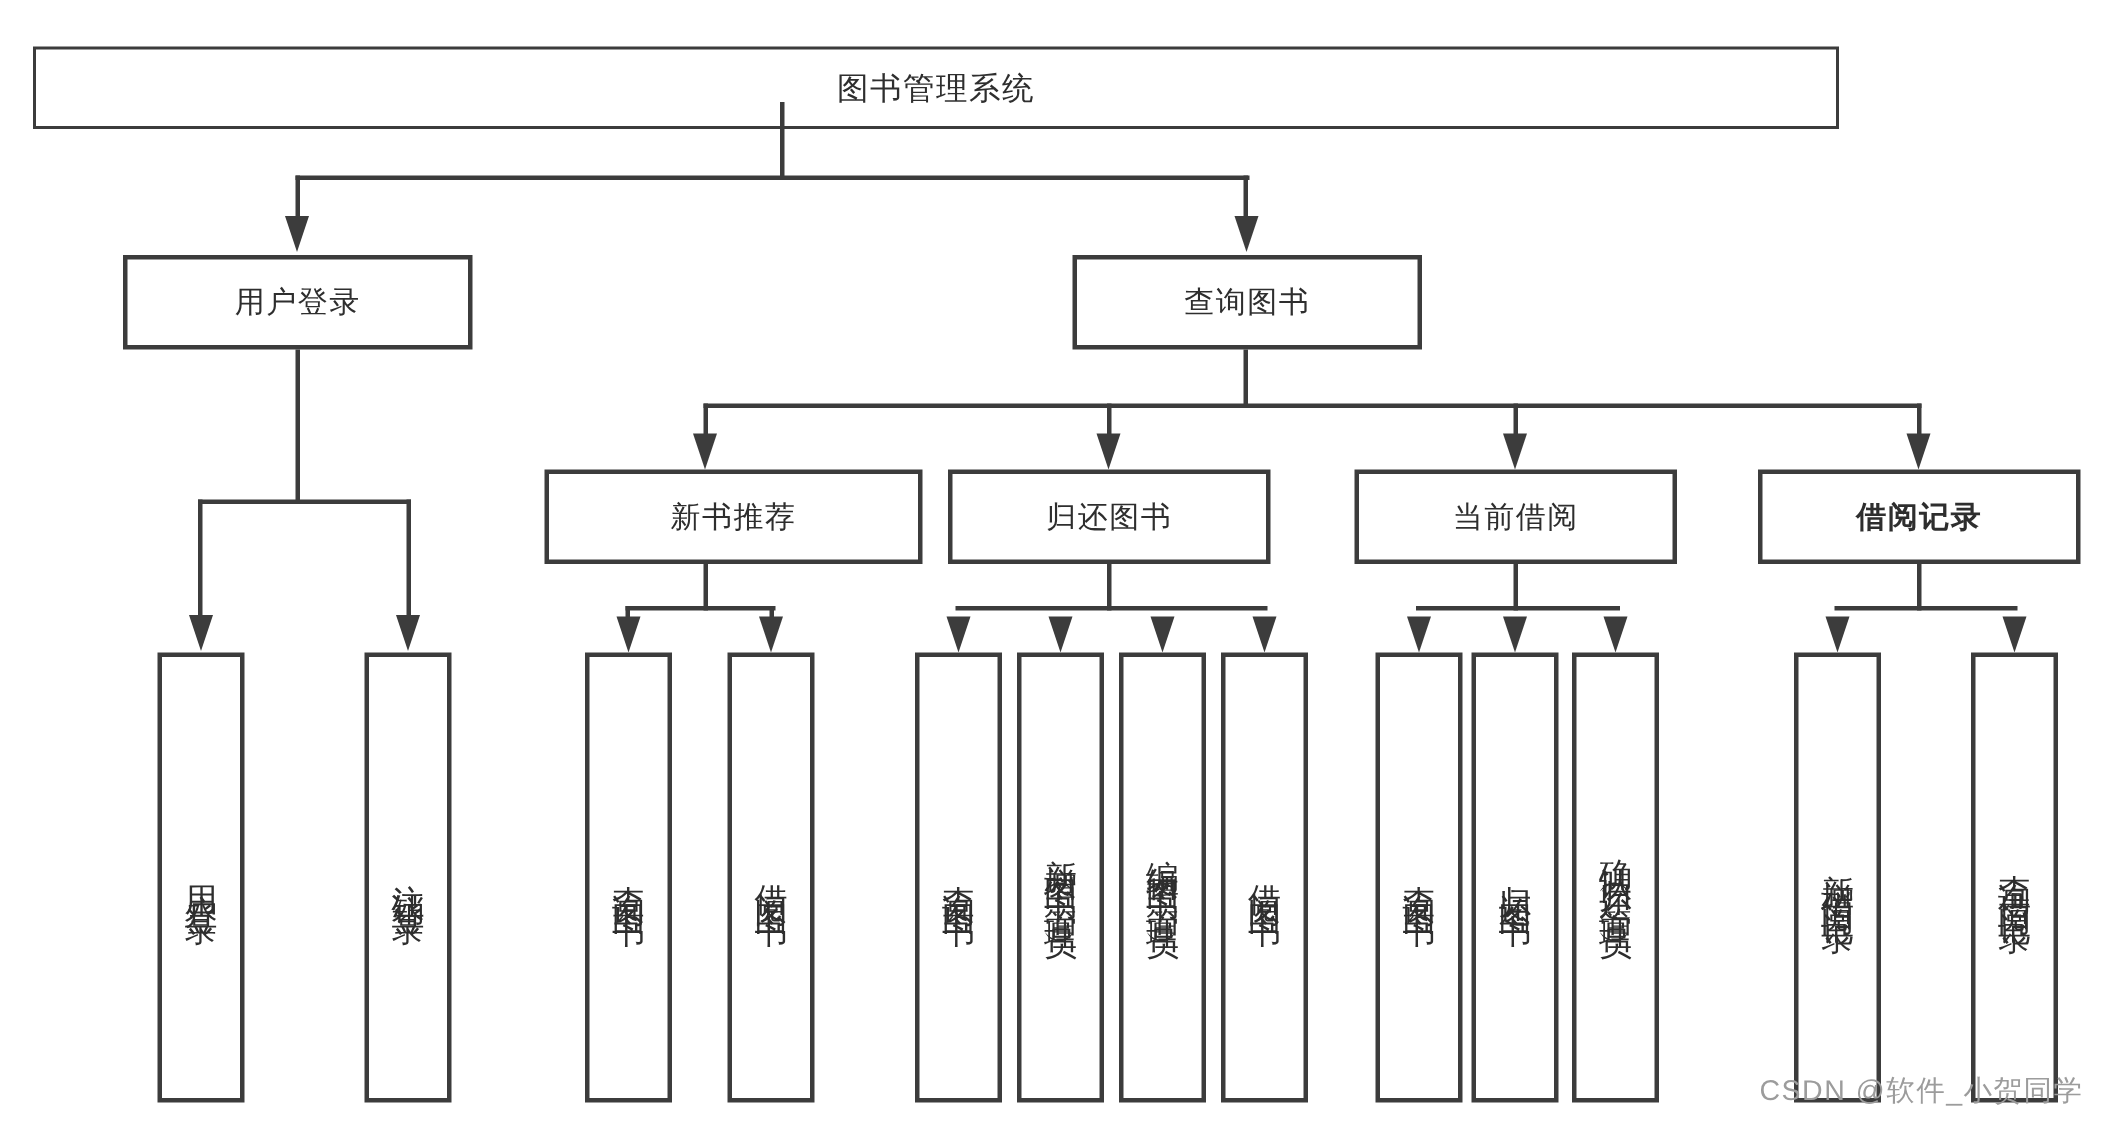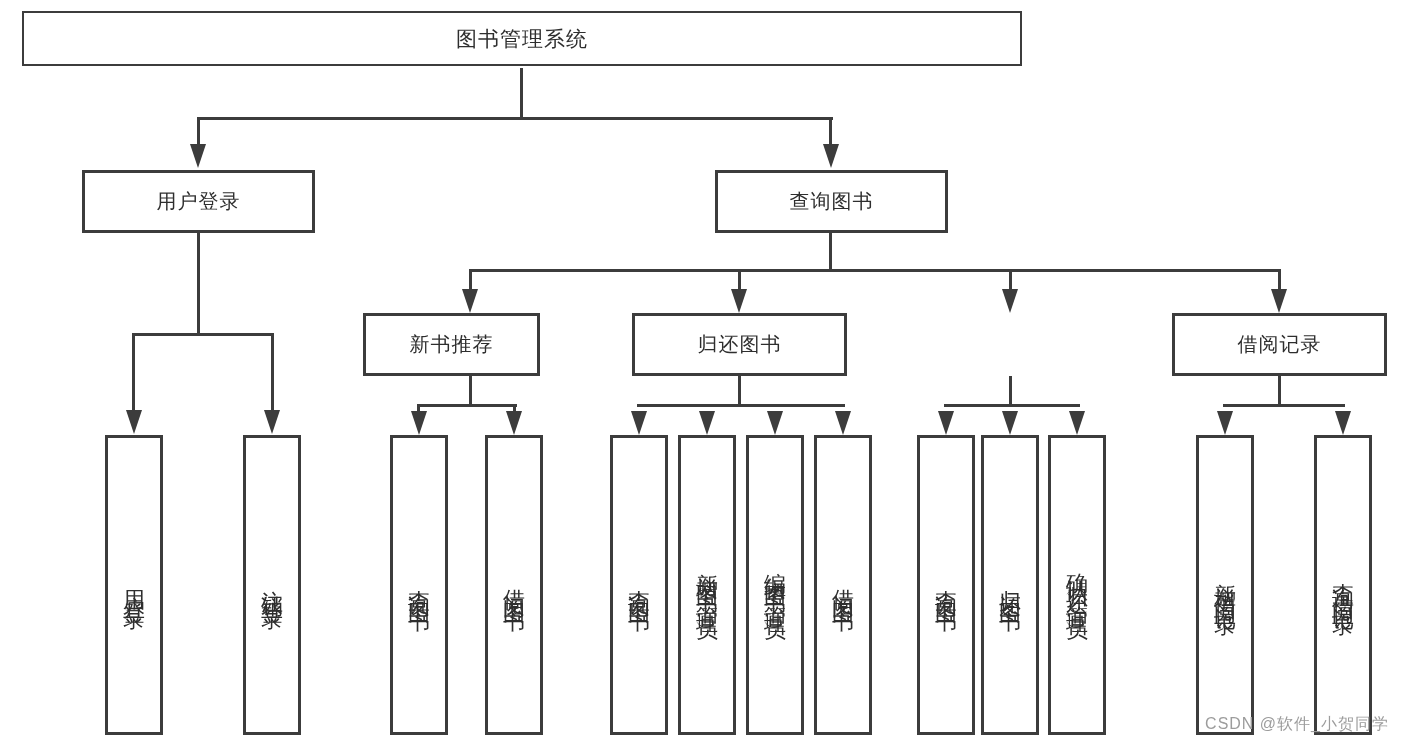--- a/index.html
+++ b/index.html
@@ -39,32 +39,32 @@
   .vline{position:absolute;width:3px;background:var(--line);}
   .arrow{
     position:absolute;width:0;height:0;
     border-left:8px solid transparent;
     border-right:8px solid transparent;
     border-top:24px solid var(--line);
   }
   .watermark{
     position:absolute;
     top:714px;right:16px;
-    font-size:16px;
+    font-size:19px;
     color:var(--watermark);
     letter-spacing:1px;
     white-space:nowrap;
   }
 </style>
 </head>
 <body>
 
 <div class="canvas">
 
-  <div class="box root-box" style="left:22px;top:11px;width:1000px;height:55px;">图书管理系统</div>
+  <div class="box root-box" style="left:22px;top:31px;width:1204px;height:55px;">图书管理系统</div>
 
   <div class="vline" style="left:520px;top:68px;height:51px;"></div>
   <div class="hline" style="left:197px;top:117px;width:636px;"></div>
   <div class="vline" style="left:197px;top:117px;height:28px;"></div>
   <div class="arrow" style="left:190px;top:144px;"></div>
   <div class="vline" style="left:829px;top:117px;height:28px;"></div>
   <div class="arrow" style="left:823px;top:144px;"></div>
 
   <div class="box" style="left:82px;top:170px;width:233px;height:63px;">用户登录</div>
   <div class="box" style="left:715px;top:170px;width:233px;height:63px;">查询图书</div>
@@ -80,23 +80,24 @@
   <div class="hline" style="left:469px;top:269px;width:812px;"></div>
   <div class="vline" style="left:469px;top:269px;height:21px;"></div>
   <div class="arrow" style="left:462px;top:289px;"></div>
   <div class="vline" style="left:738px;top:269px;height:21px;"></div>
   <div class="arrow" style="left:731px;top:289px;"></div>
   <div class="vline" style="left:1009px;top:269px;height:21px;"></div>
   <div class="arrow" style="left:1002px;top:289px;"></div>
   <div class="vline" style="left:1278px;top:269px;height:21px;"></div>
   <div class="arrow" style="left:1271px;top:289px;"></div>
 
-  <div class="box" style="left:363px;top:313px;width:177px;height:63px;">新书推荐</div>
+  <div class="box" style="left:363px;top:313px;width:252px;height:63px;">新书推荐</div>
   <div class="box" style="left:632px;top:313px;width:215px;height:63px;">归还图书</div>
-  <div class="box" style="left:1172px;top:313px;width:215px;height:63px;">借阅记录</div>
+  <div class="box" style="left:903px;top:313px;width:215px;height:63px;">当前借阅</div>
+  <div class="box" style="left:1172px;top:313px;width:215px;height:63px;font-weight:bold;">借阅记录</div>
 
   <div class="vline" style="left:469px;top:376px;height:31px;"></div>
   <div class="hline" style="left:417px;top:404px;width:100px;"></div>
   <div class="vline" style="left:417px;top:404px;height:9px;"></div>
   <div class="arrow" style="left:411px;top:411px;"></div>
   <div class="vline" style="left:513px;top:404px;height:9px;"></div>
   <div class="arrow" style="left:506px;top:411px;"></div>
 
   <div class="vline" style="left:738px;top:376px;height:31px;"></div>
   <div class="hline" style="left:637px;top:404px;width:208px;"></div>

